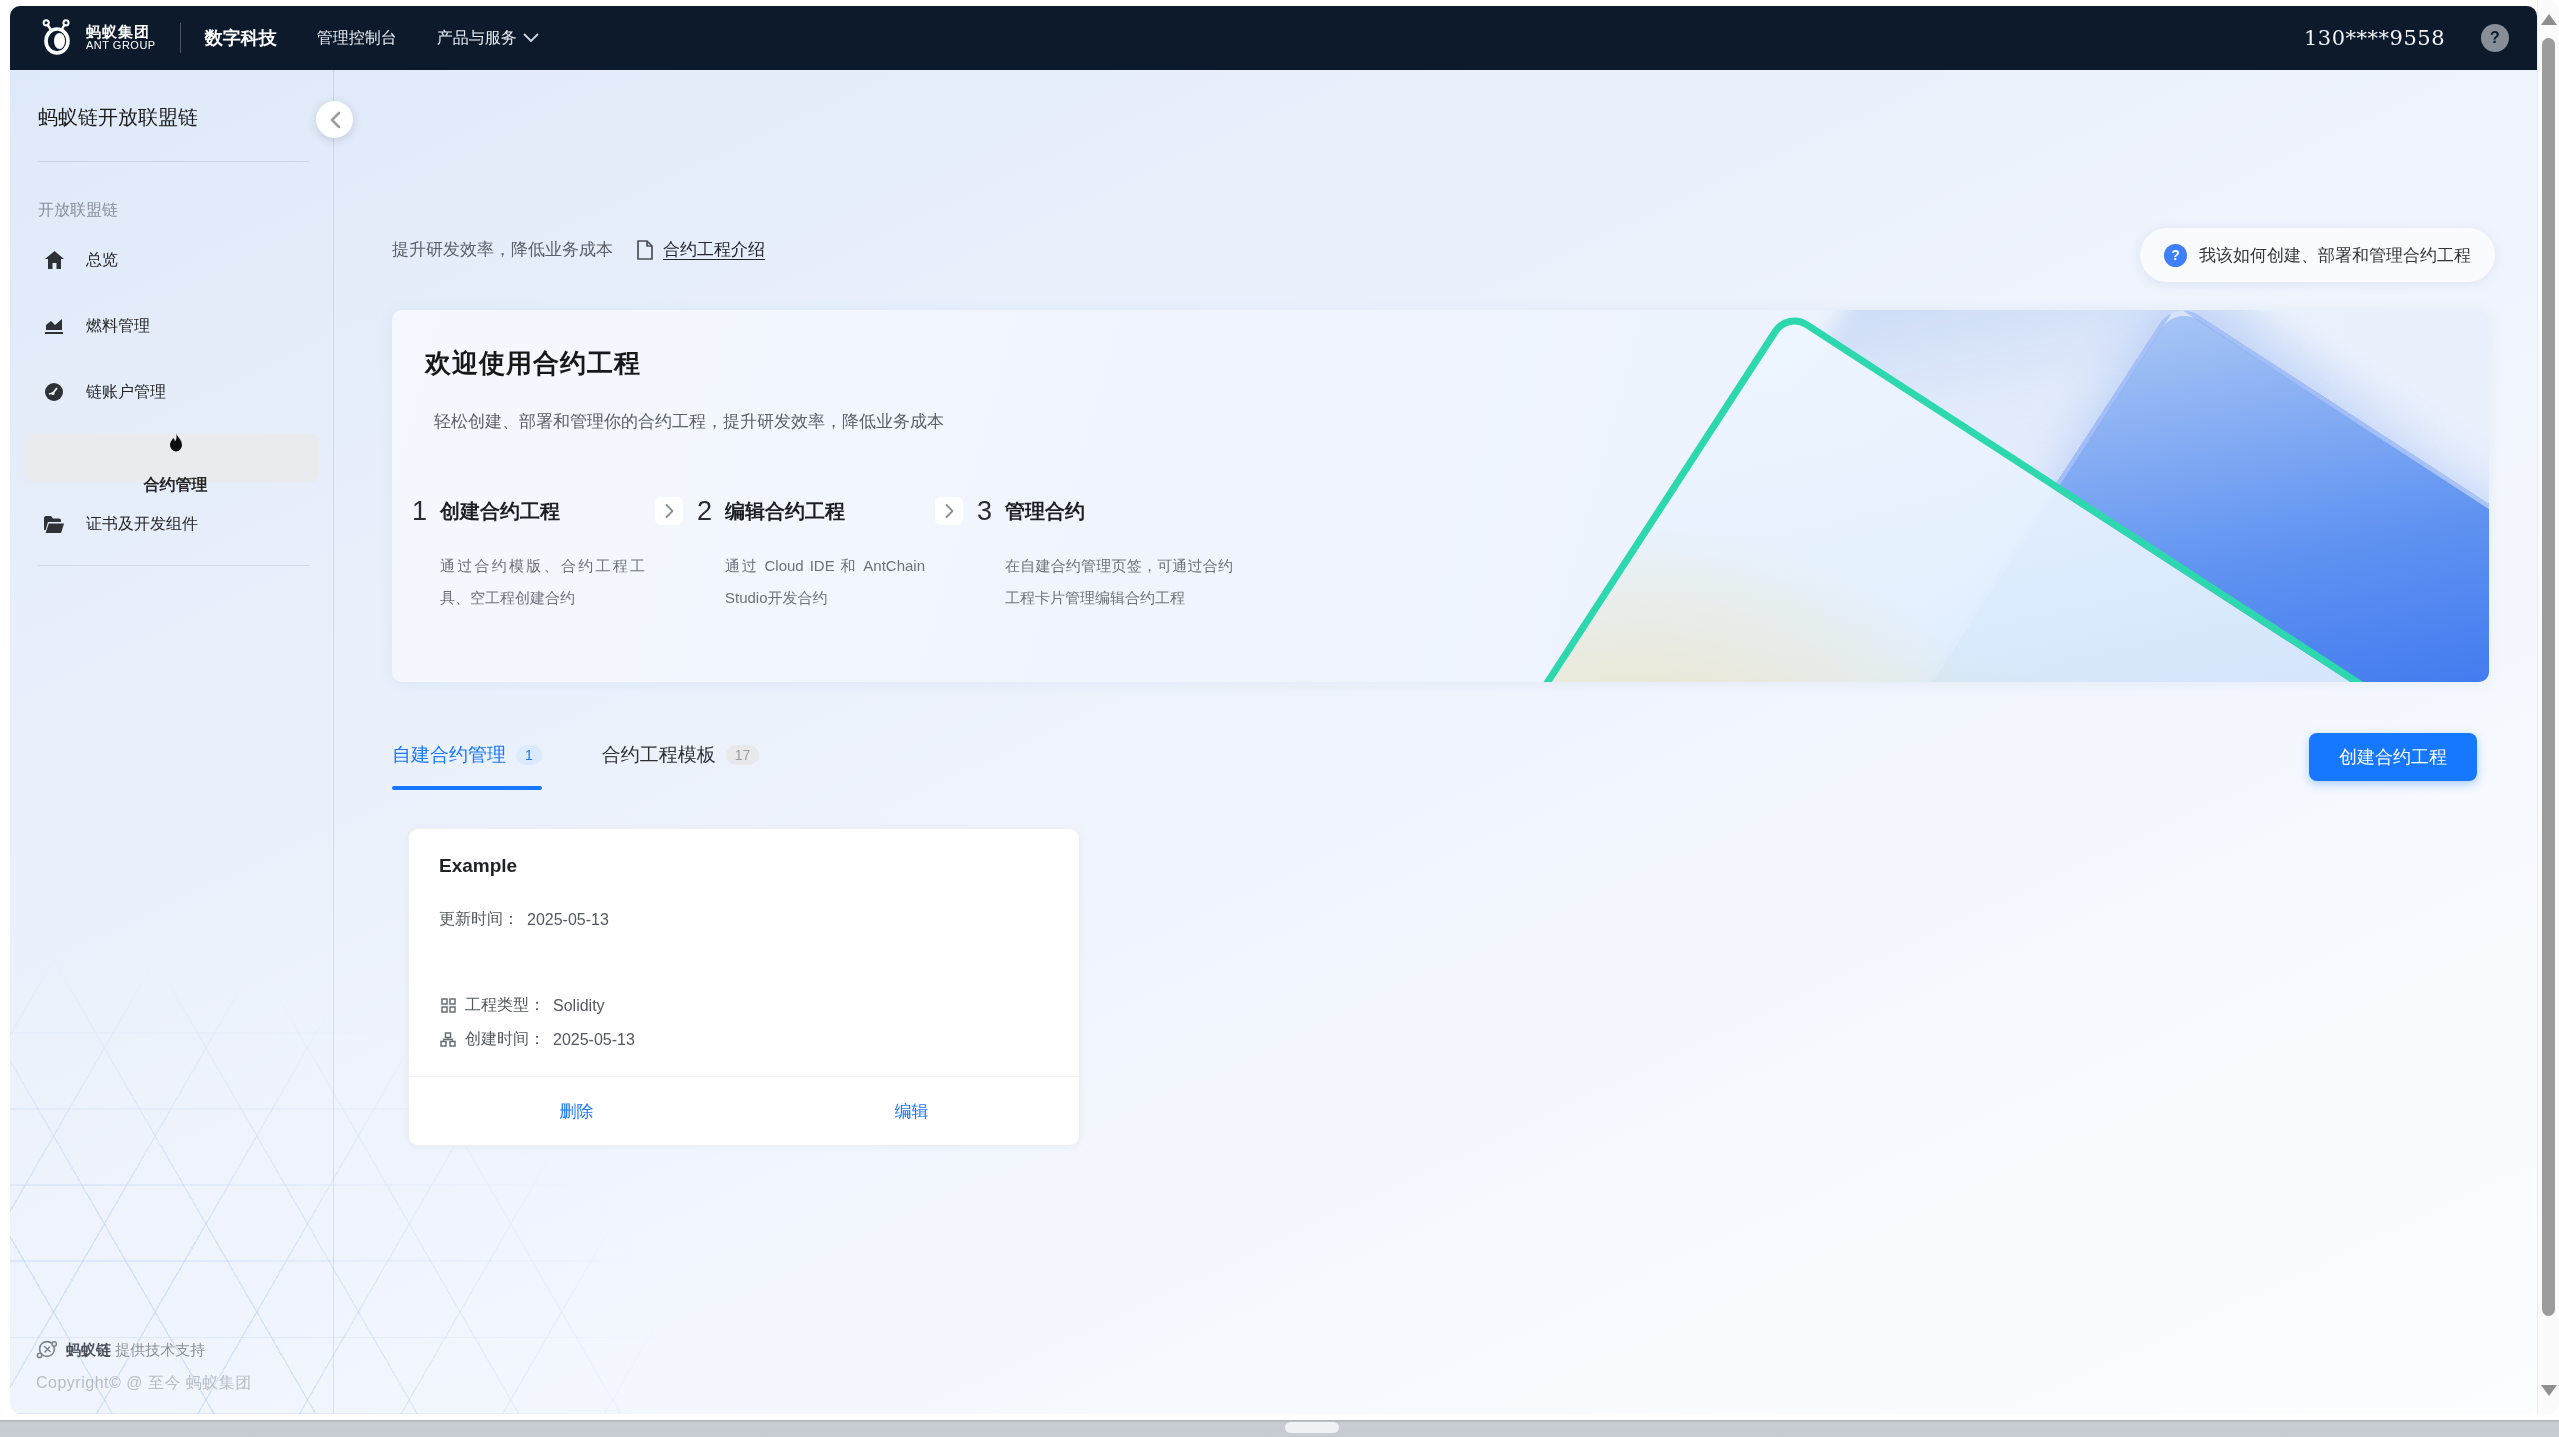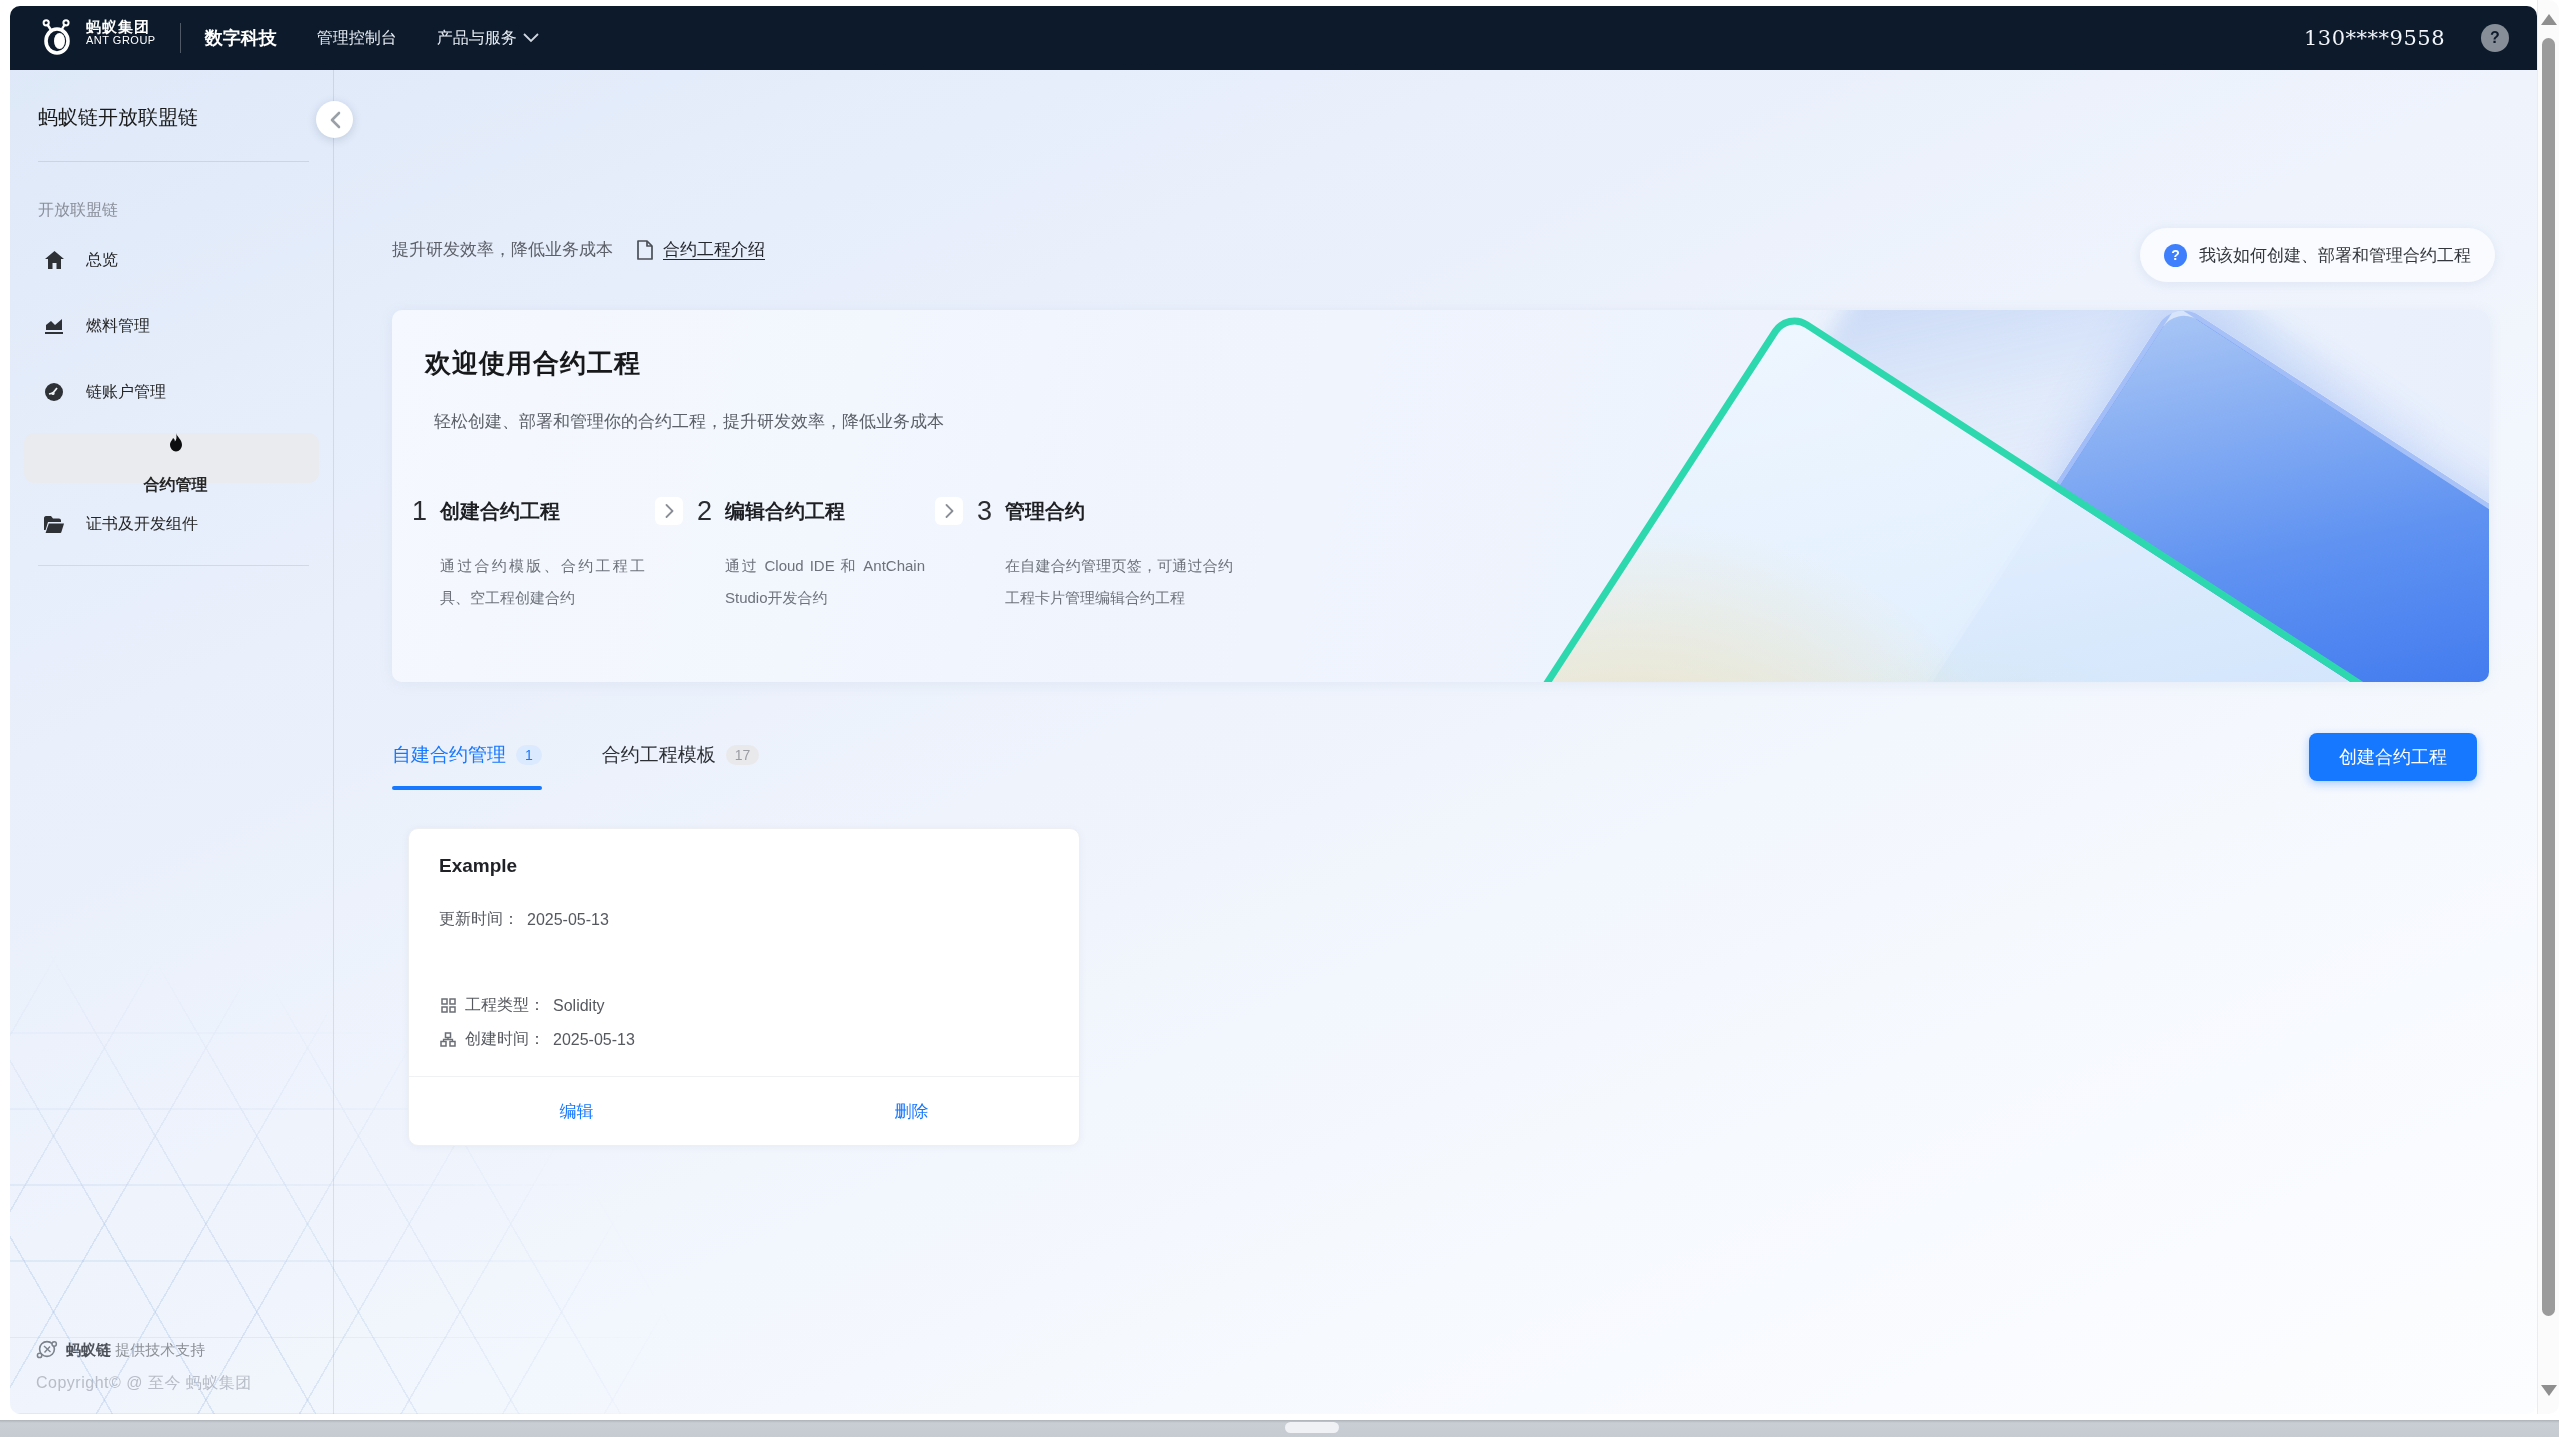--- a/index.html
+++ b/index.html
@@ -8,21 +8,21 @@
 
   
   .window { position:absolute; left:10px; top:6px; width:2527px; height:1408px;
     border-radius:10px; overflow:hidden;
     background:linear-gradient(155deg,#dde8f8 0%,#e7eefb 22%,#eef3fc 48%,#f6f9fe 75%,#fcfdff 100%); }
 
   
   .navbar { position:absolute; top:0; left:0; right:0; height:64px; background:#0c1a2b;
     display:flex; align-items:center; padding:0 28px; color:#fff; z-index:30; }
   .nav-left { display:flex; align-items:center; gap:18px; }
-  .brand { display:flex; gap:10px; }
+  .brand { display:flex; align-items:center; gap:10px; }
   .brand-txt { line-height:1.05; }
   .brand-cn { font-size:15px; font-weight:bold; letter-spacing:1px; }
   .brand-en { font-size:11px; letter-spacing:.5px; }
   .nav-divider { width:1px; height:30px; background:rgba(255,255,255,.28); margin:0 6px; }
   .nav-product { font-size:18px; font-weight:bold; }
   .nav-item { font-size:16px; color:#e8edf4; margin-left:22px; cursor:pointer; display:flex; align-items:center; gap:6px; }
   .nav-right { margin-left:auto; display:flex; align-items:center; gap:36px; }
   .nav-account { font-family:"DejaVu Serif", serif; font-size:21px; color:#f2f5f9; letter-spacing:.5px; }
   .nav-help { width:28px; height:28px; border-radius:50%; background:#878e98; color:#0c1a2b;
     display:flex; align-items:center; justify-content:center; font-size:16px; font-weight:bold; cursor:pointer; }
@@ -371,22 +371,22 @@
                 <rect x="1" y="9.5" width="5" height="4.5" fill="none" stroke="#6a6e76" stroke-width="1.5"></rect>
                 <rect x="10" y="9.5" width="5" height="4.5" fill="none" stroke="#6a6e76" stroke-width="1.5"></rect>
                 <path d="M8 5.5 V7.5 M3.5 9.5 V7.5 H12.5 V9.5" fill="none" stroke="#6a6e76" stroke-width="1.3"></path>
               </svg>
             </span>
             <span>创建时间：</span>
             <span>2025-05-13</span>
           </div>
           <div class="pdivider"></div>
           <div class="pfooter">
+            <div class="pact">删除</div>
             <div class="pact">编辑</div>
-            <div class="pact">删除</div>
           </div>
         </div>
 
       </div>
     </div>
   </div>
 
   <div class="vscroll">
     <div class="vs-up"></div>
     <div class="vs-thumb"></div>

